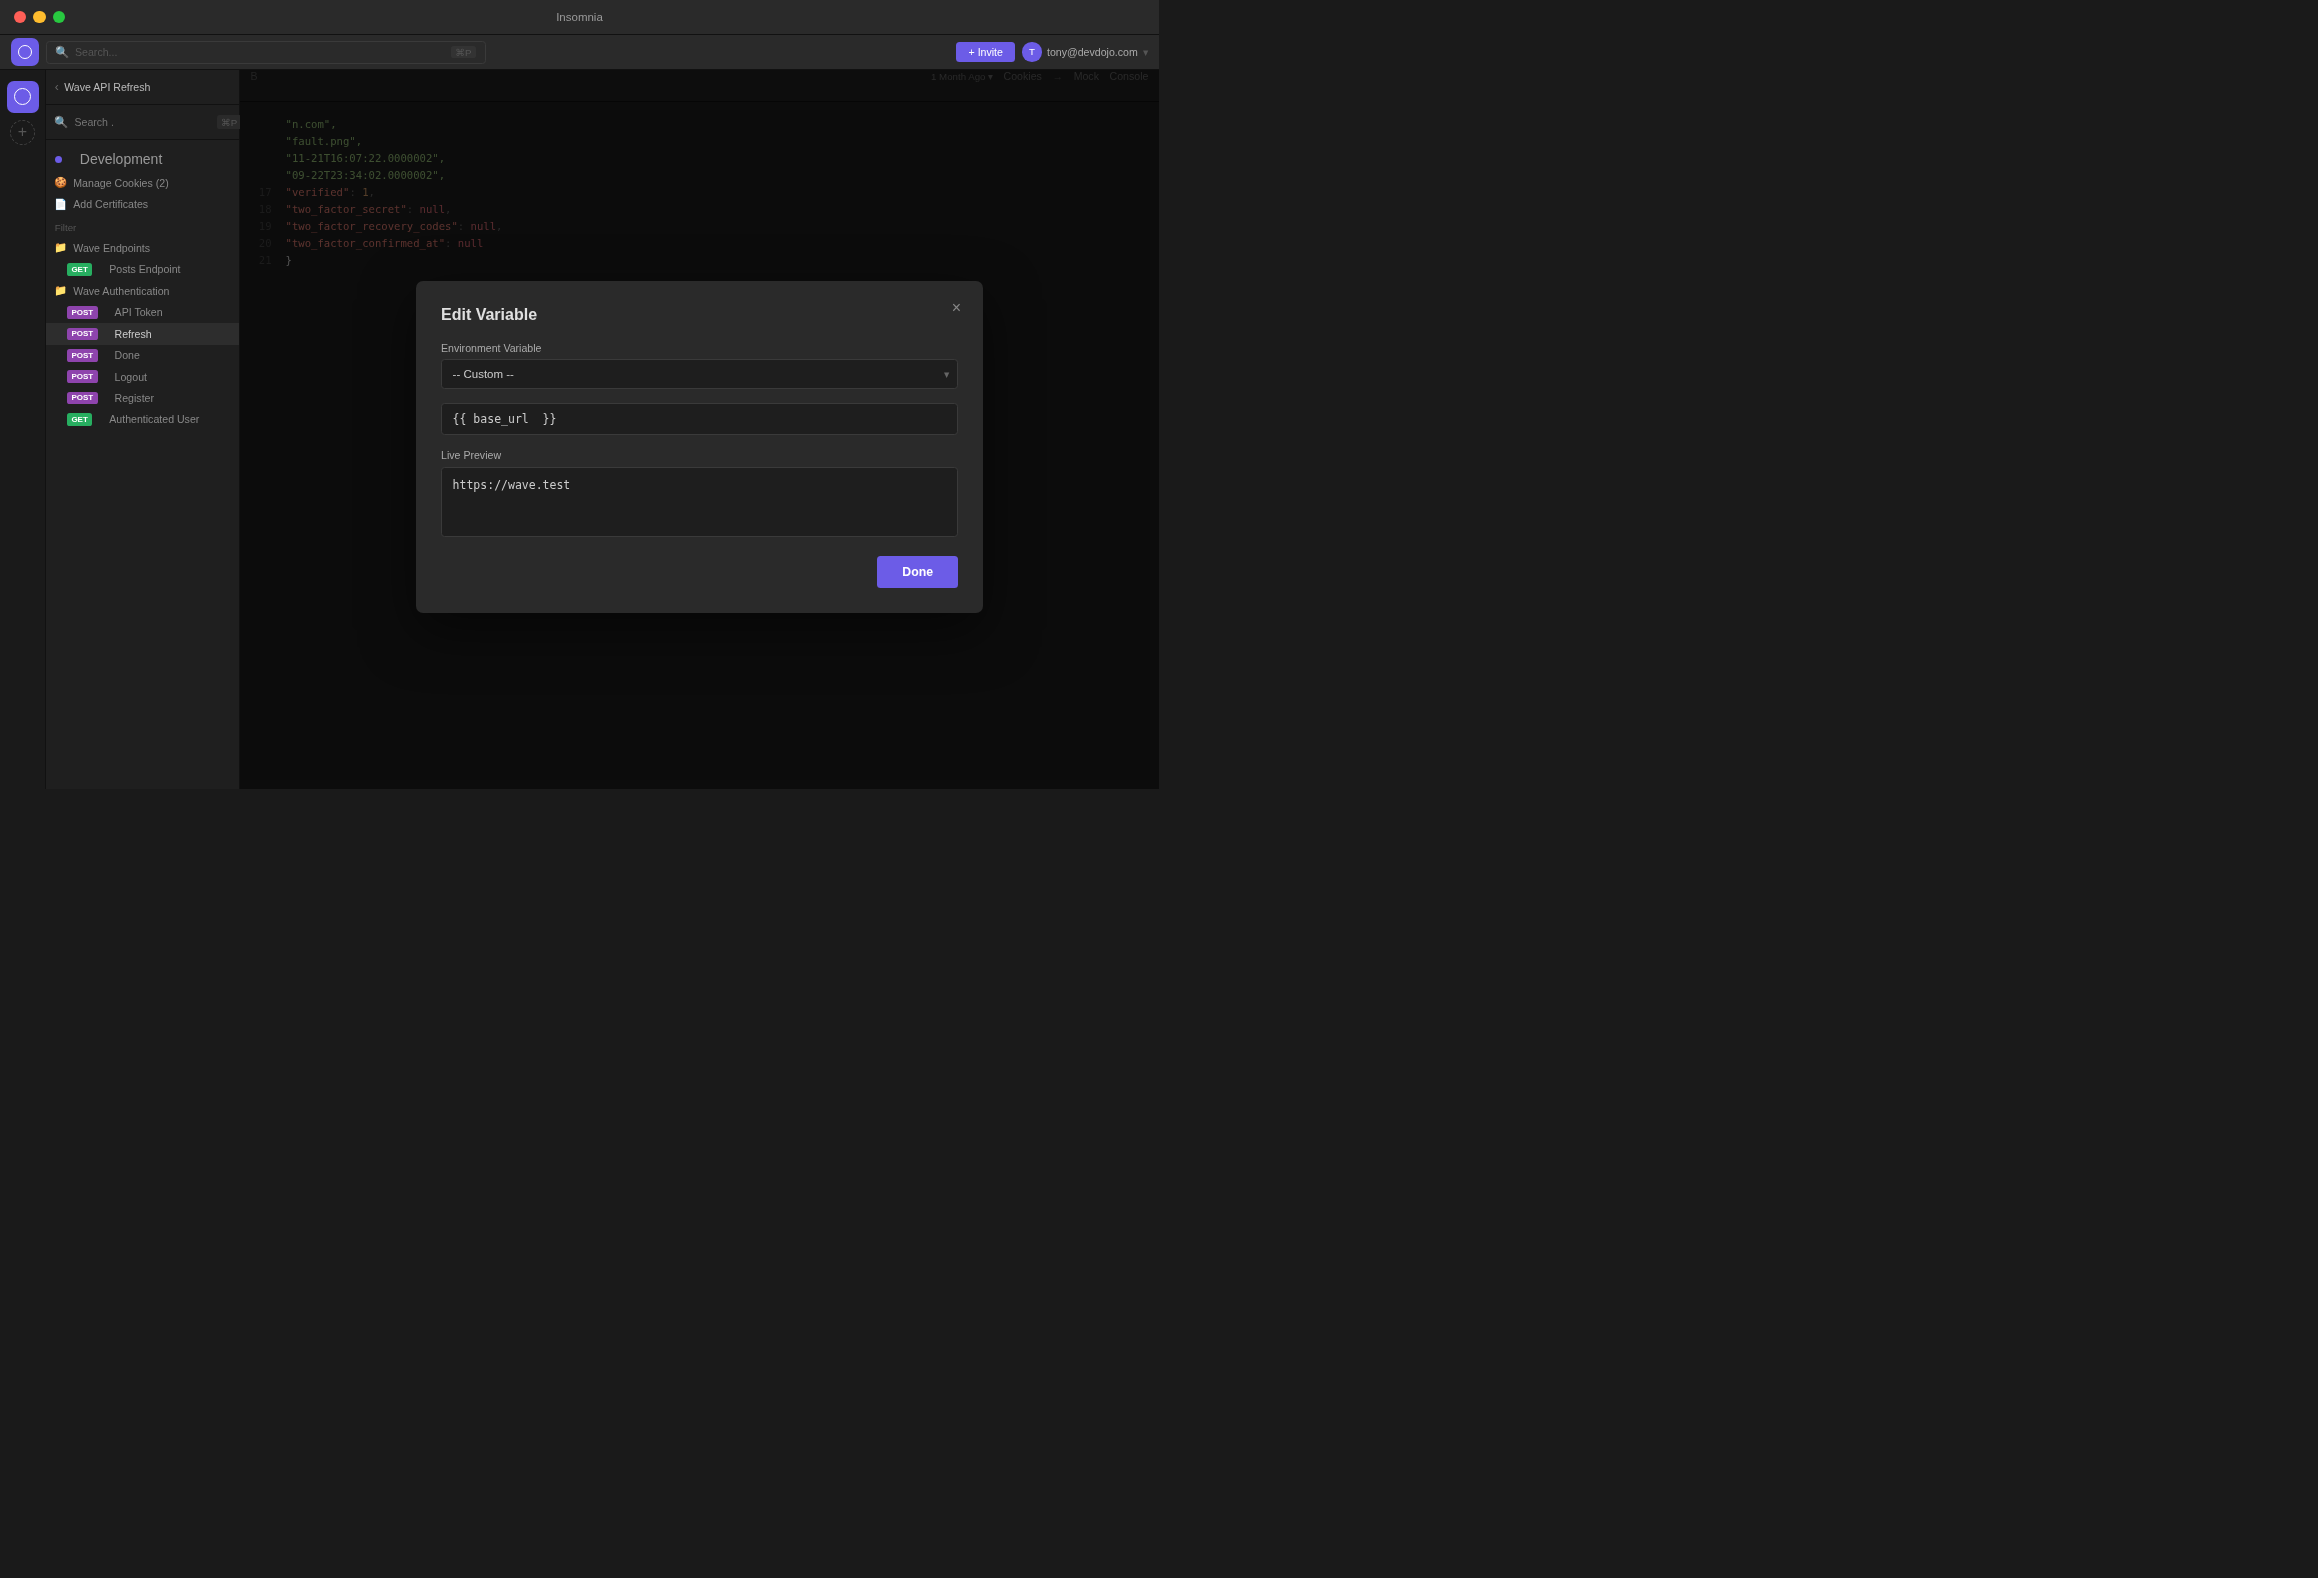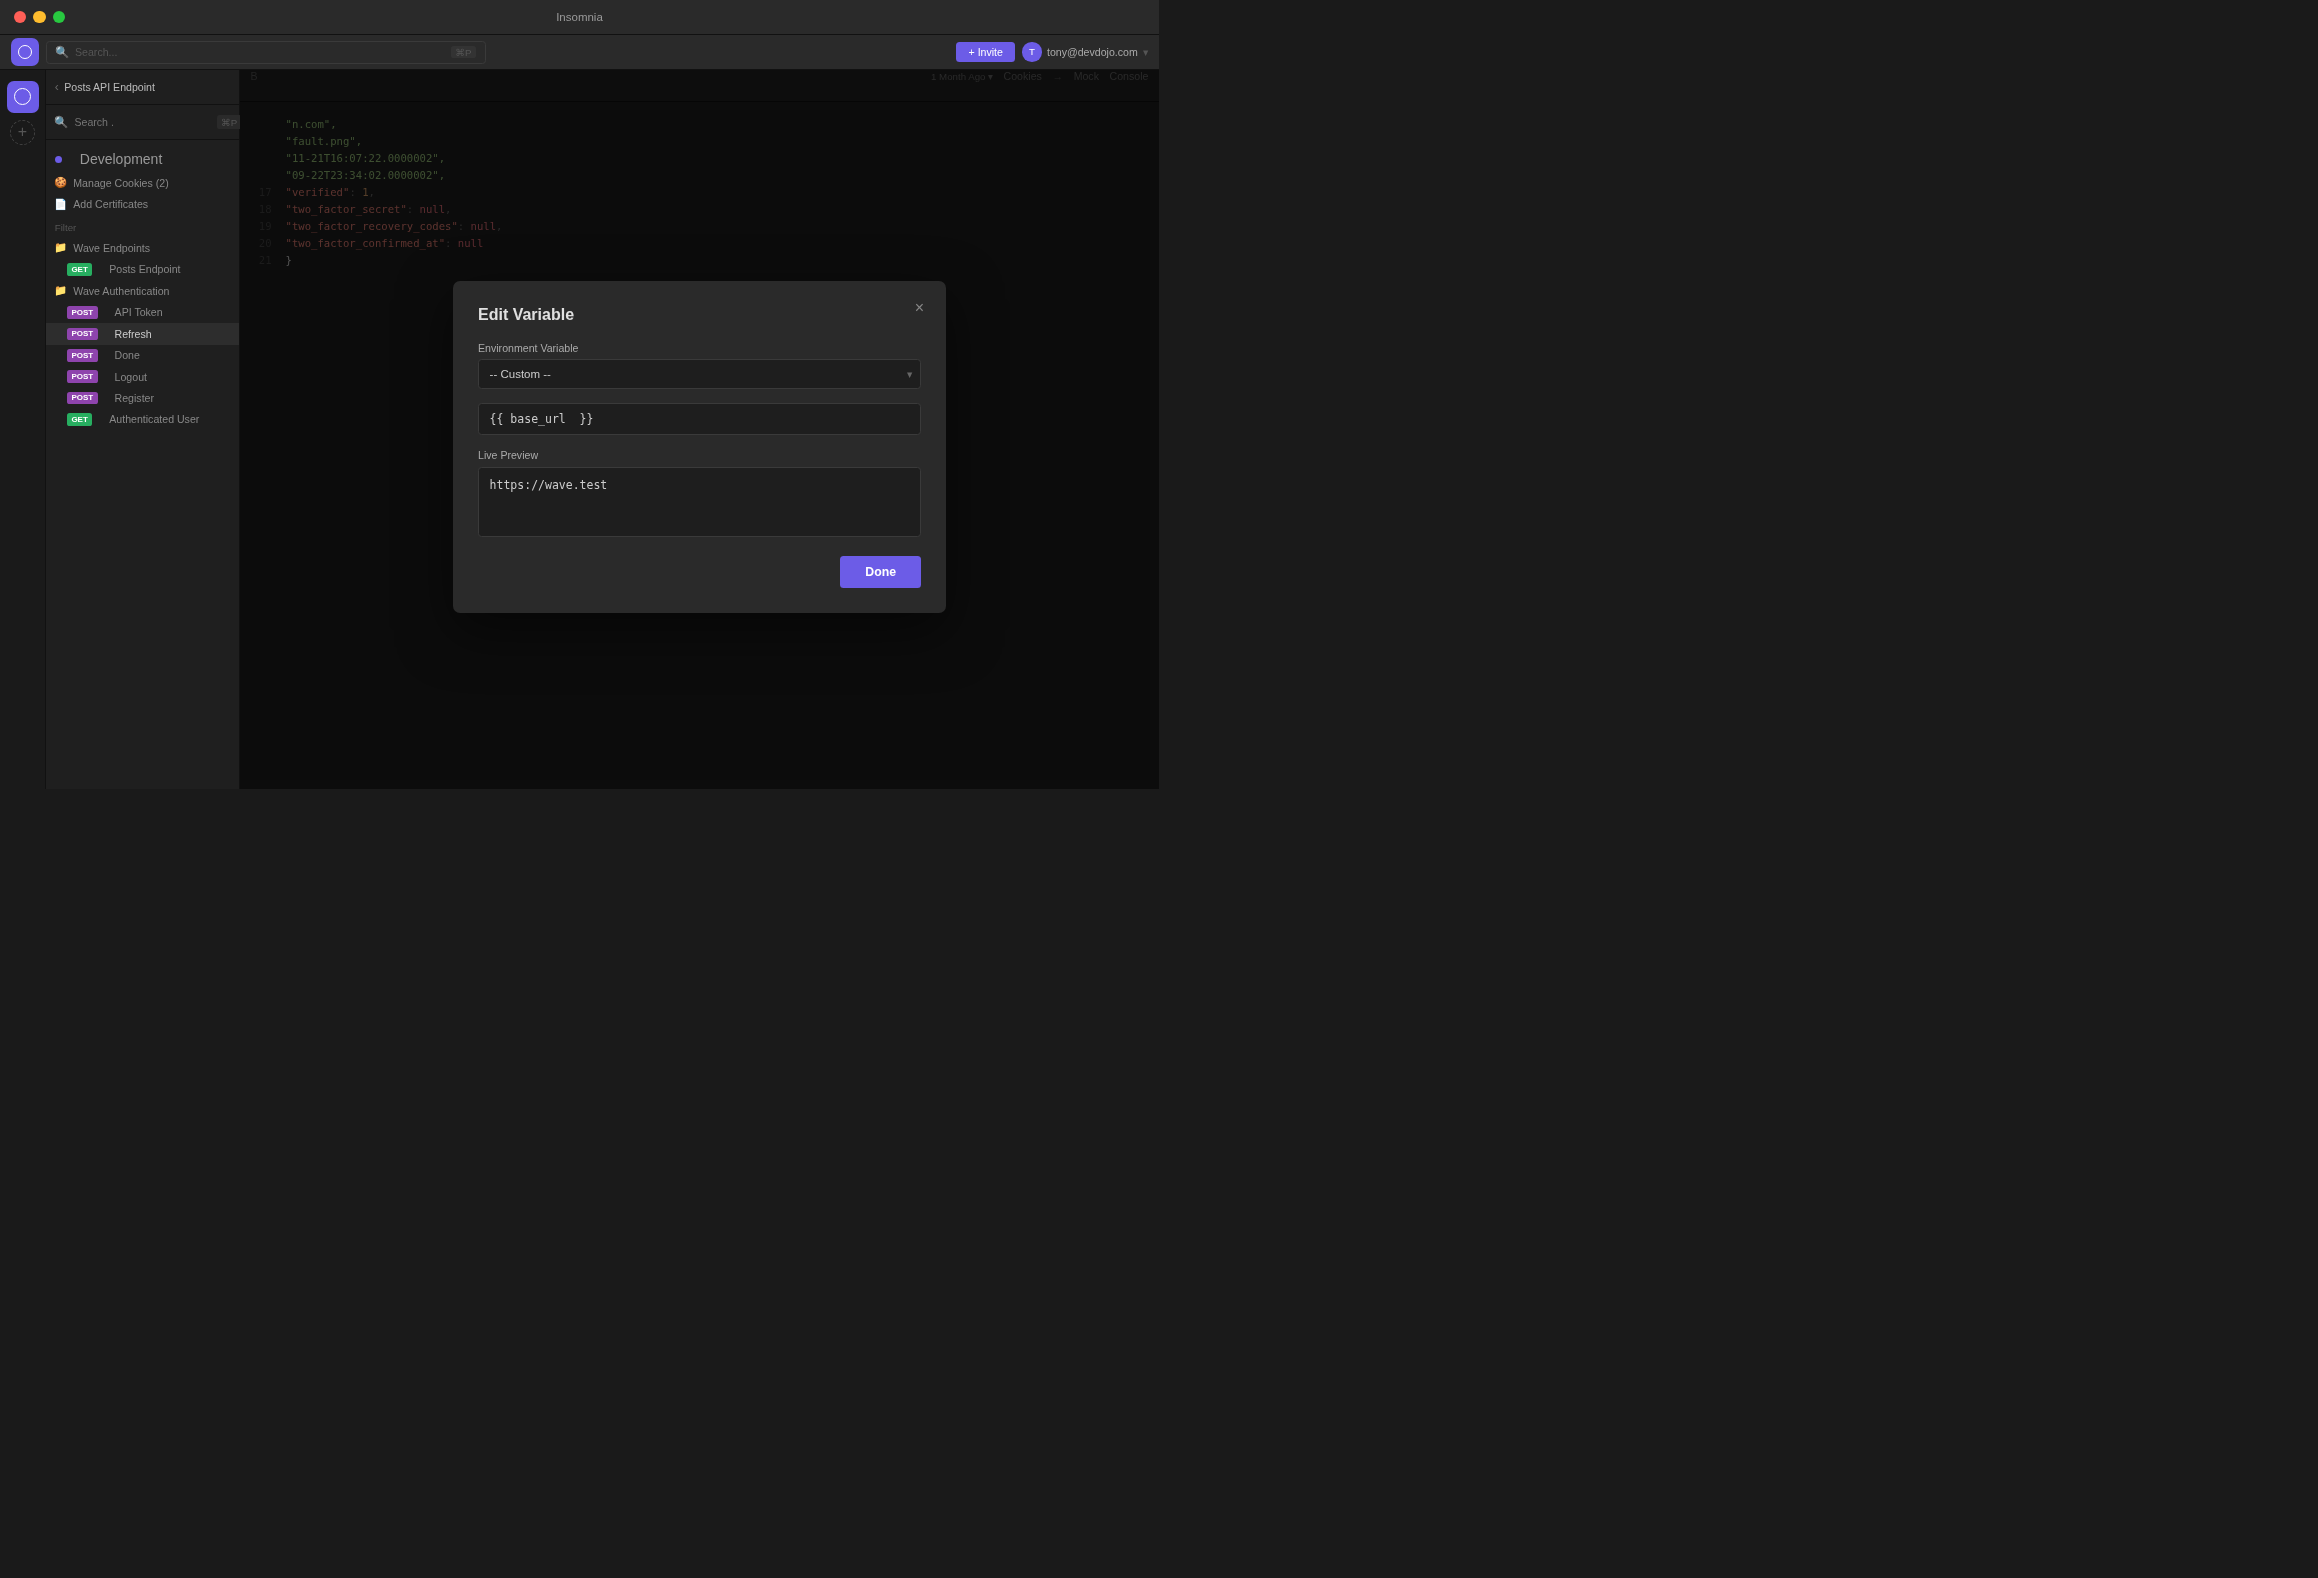--- a/index.html
+++ b/index.html
@@ -300,21 +300,21 @@
       top: 0; left: 0; right: 0; bottom: 0;
       background: rgba(0,0,0,0.6);
       display: flex;
       align-items: center;
       justify-content: center;
       z-index: 100;
     }
     .modal {
       background: #2a2a2a;
       border-radius: 7px;
-      width: 493px;
+      width: 567px;
       padding: 25px;
       position: relative;
       box-shadow: 0 17.6px 53px rgba(0,0,0,0.5);
     }
     .modal-title {
       font-size: 16px;
       font-weight: 600;
       color: #e0e0e0;
       margin-bottom: 17.6px;
     }
@@ -513,21 +513,21 @@
     </div>
     <div class="add-btn">+</div>
     <div class="icon-sidebar-bottom">
       <button class="sidebar-icon-btn">⚙</button>
     </div>
   </div>
 
   <div class="left-panel">
     <div class="left-panel-header">
       <button class="back-btn">‹</button>
-      <span class="panel-title">Posts API Endpoint</span>
+      <span class="panel-title">Wave API Refresh</span>
     </div>
 
     <div class="search-bar">
       <span class="search-icon">🔍</span>
       <input class="search-input" placeholder="Search ." style="">
       <span class="search-shortcut">⌘P</span>
     </div>
 
     <div class="sidebar-content">
       <div class="sidebar-env">

